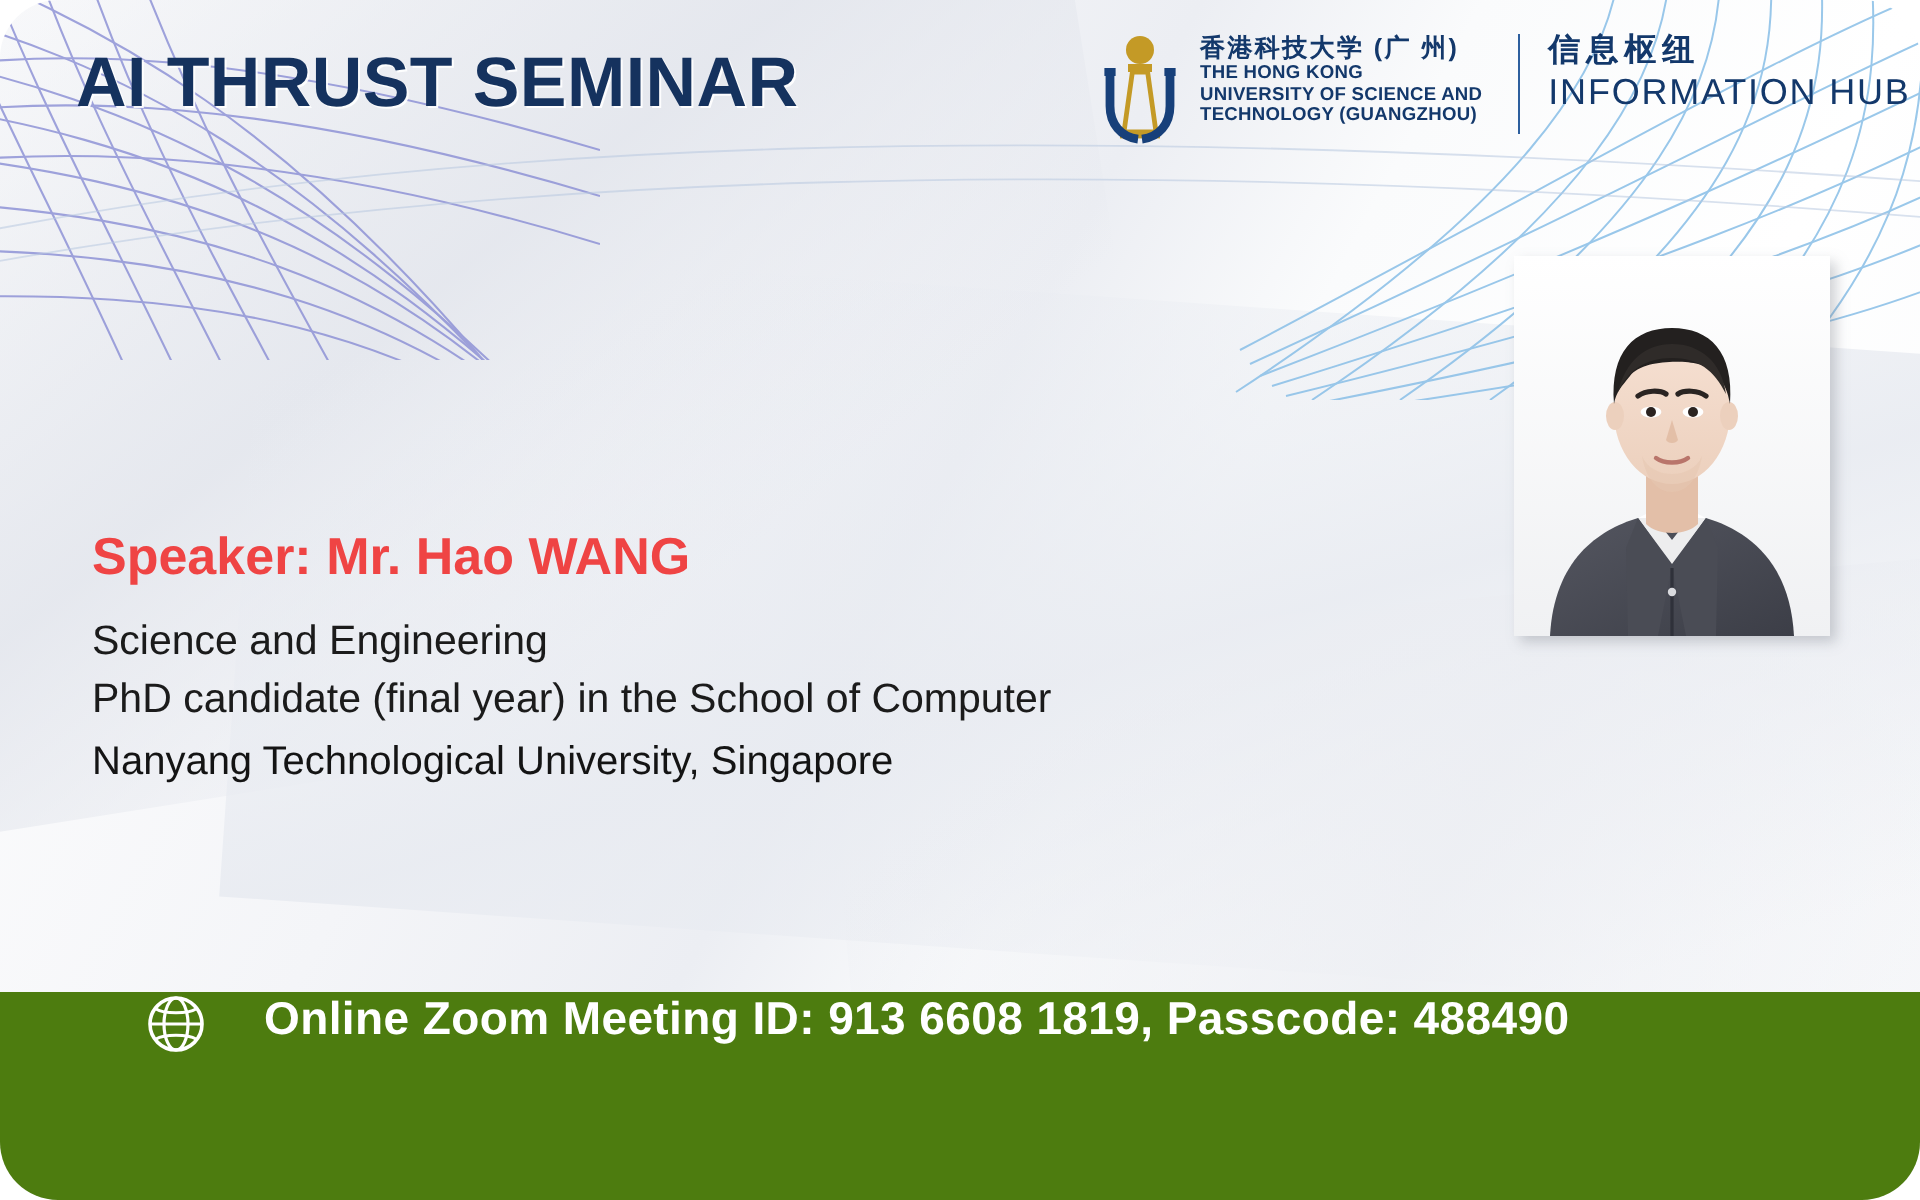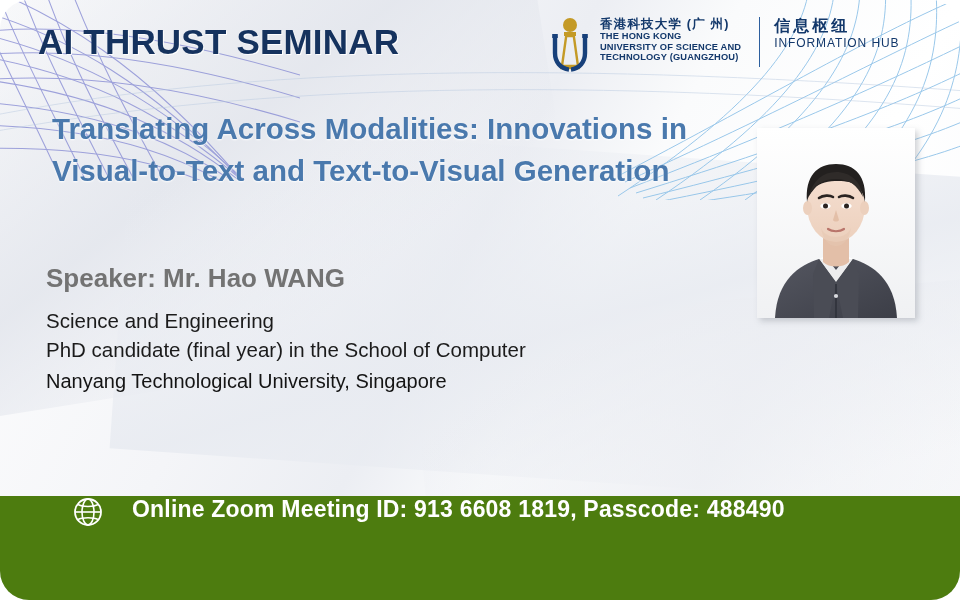--- a/index.html
+++ b/index.html
@@ -114,21 +114,21 @@
     line-height: 1.18;
     white-space: nowrap;
   }
   .hub-cn {
     font-size: 16px;
     font-weight: bold;
     color: #13386b;
     letter-spacing: 3px;
   }
   .hub-en {
-    font-size: 12px;
+    font-size: 18px;
     color: #13386b;
     letter-spacing: .9px;
   }
 
   
   .talk-title {
     position: absolute;
     left: 52px;
     top: 108px;
     width: 690px;
@@ -140,21 +140,21 @@
   }
   .talk-title .line { display: block; }
 
   
   .speaker-name {
     position: absolute;
     left: 46px;
     top: 263px;
     font-size: 26px;
     font-weight: bold;
-    color: #737373;
+    color: #ef4444;
     white-space: nowrap;
   }
   .speaker-affil {
     position: absolute;
     left: 46px;
     top: 306px;
     width: 620px;
     font-size: 20.5px;
     line-height: 1.42;
     color: #1b1b1b;
@@ -306,24 +306,20 @@
     </div>
 
     <div class="logo-divider"></div>
 
     <div class="hub-text">
       <div class="hub-cn">信息枢纽</div>
       <div class="hub-en">INFORMATION HUB</div>
     </div>
   </div>
 
-  <div class="talk-title">
-    <span class="line">Translating Across Modalities: Innovations in</span>
-    <span class="line">Visual-to-Text and Text-to-Visual Generation</span>
-  </div>
 
   <div class="speaker-name">Speaker: Mr. Hao WANG</div>
 
   <div class="speaker-affil">
     <span class="line">Science and Engineering</span>
     <span class="line">PhD candidate (final year) in the School of Computer</span>
   </div>
 
   <div class="speaker-org">Nanyang Technological University, Singapore</div>
 

